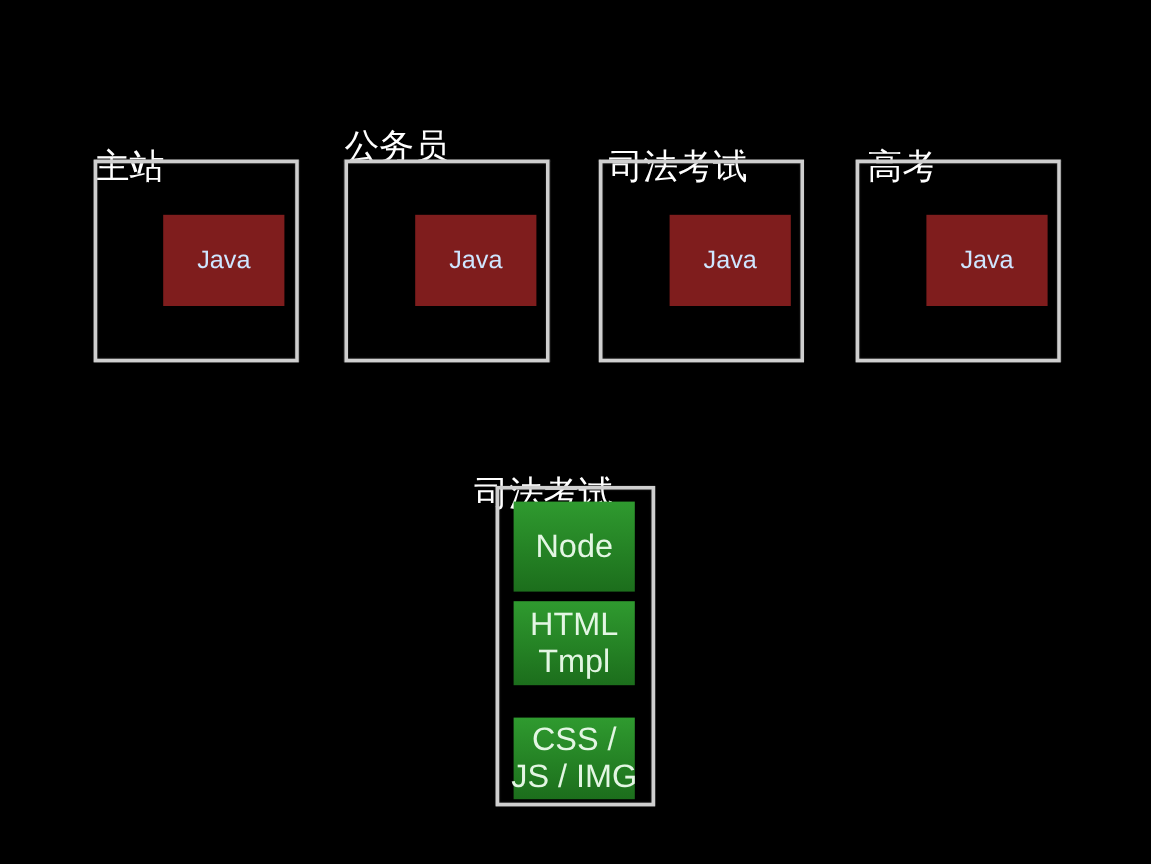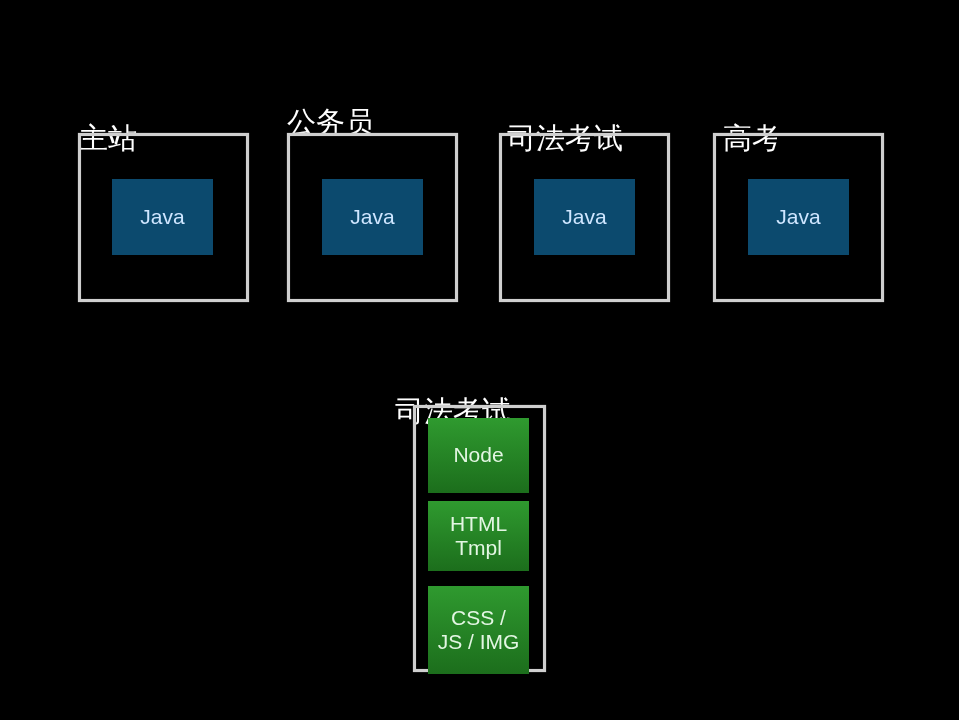--- a/index.html
+++ b/index.html
@@ -1,25 +1,25 @@
 <!DOCTYPE html>
 <html><head>
   <meta charset="utf-8">
   <style>
     html, body { margin: 0; padding: 0; background: #000; }
     body { width: 959px; height: 720px; position: relative; overflow: hidden;
            font-family: "Liberation Sans", "DejaVu Sans", sans-serif; color: #fff; }
     .title { position: absolute; font-size: 29px; color: #fff; font-family: "DejaVu Sans", sans-serif; white-space: nowrap; line-height: 1; margin-top: 40px; }
     .frame { position: absolute; box-sizing: border-box; border: 3px solid #cfcfcf;
              box-shadow: 0 0 1px #888, inset 0 0 1px #888; }
-    .java { position: absolute; width: 101px; height: 76px; background: #0c4a6e;
-            color: #cfe6ff; font-size: 21px; display: flex; align-items: center; justify-content: center; }
+    .java { position: absolute; width: 101px; height: 76px; background: #7f1d1d;
+            color: #cfe6ff; font-size: 21px; display: flex; align-items: center; justify-content: center; margin-left: 24px; }
     .green { position: absolute; left: 428px; width: 101px; box-sizing: border-box;
              background: linear-gradient(#2f9a2f, #1c6e1c); color: #e3f6e3;
-             font-size: 21px; text-align: center; display: flex; align-items: center; justify-content: center; line-height: 1.15; }
+             font-size: 27px; text-align: center; display: flex; align-items: center; justify-content: center; line-height: 1.15; }
   </style>
 </head>
 <body>
 
 <div>
   <div class="title" style="left:79px;top:84px">主站</div>
   <div class="frame" style="left:78px;top:133px;width:171px;height:169px"></div>
   <div class="java" style="left:112px;top:179px">Java</div>
 </div>
 
@@ -44,17 +44,17 @@
 <div>
   <div class="title" style="left:395px;top:357px">司法考试</div>
   <div class="frame" style="left:413px;top:405px;width:133px;height:267px"></div>
   <div class="green" style="top:418px;height:75px">
       <span style="white-space:pre">Node</span>
     </div>
   <div class="green" style="top:501px;height:70px">
       <span style="white-space:pre">HTML
 Tmpl</span>
     </div>
-  <div class="green" style="top:586px;height:88px">
+  <div class="green" style="top:598px;height:68px">
       <span style="white-space:pre">CSS /
 JS / IMG</span>
     </div>
 </div>
 
 </body></html>

